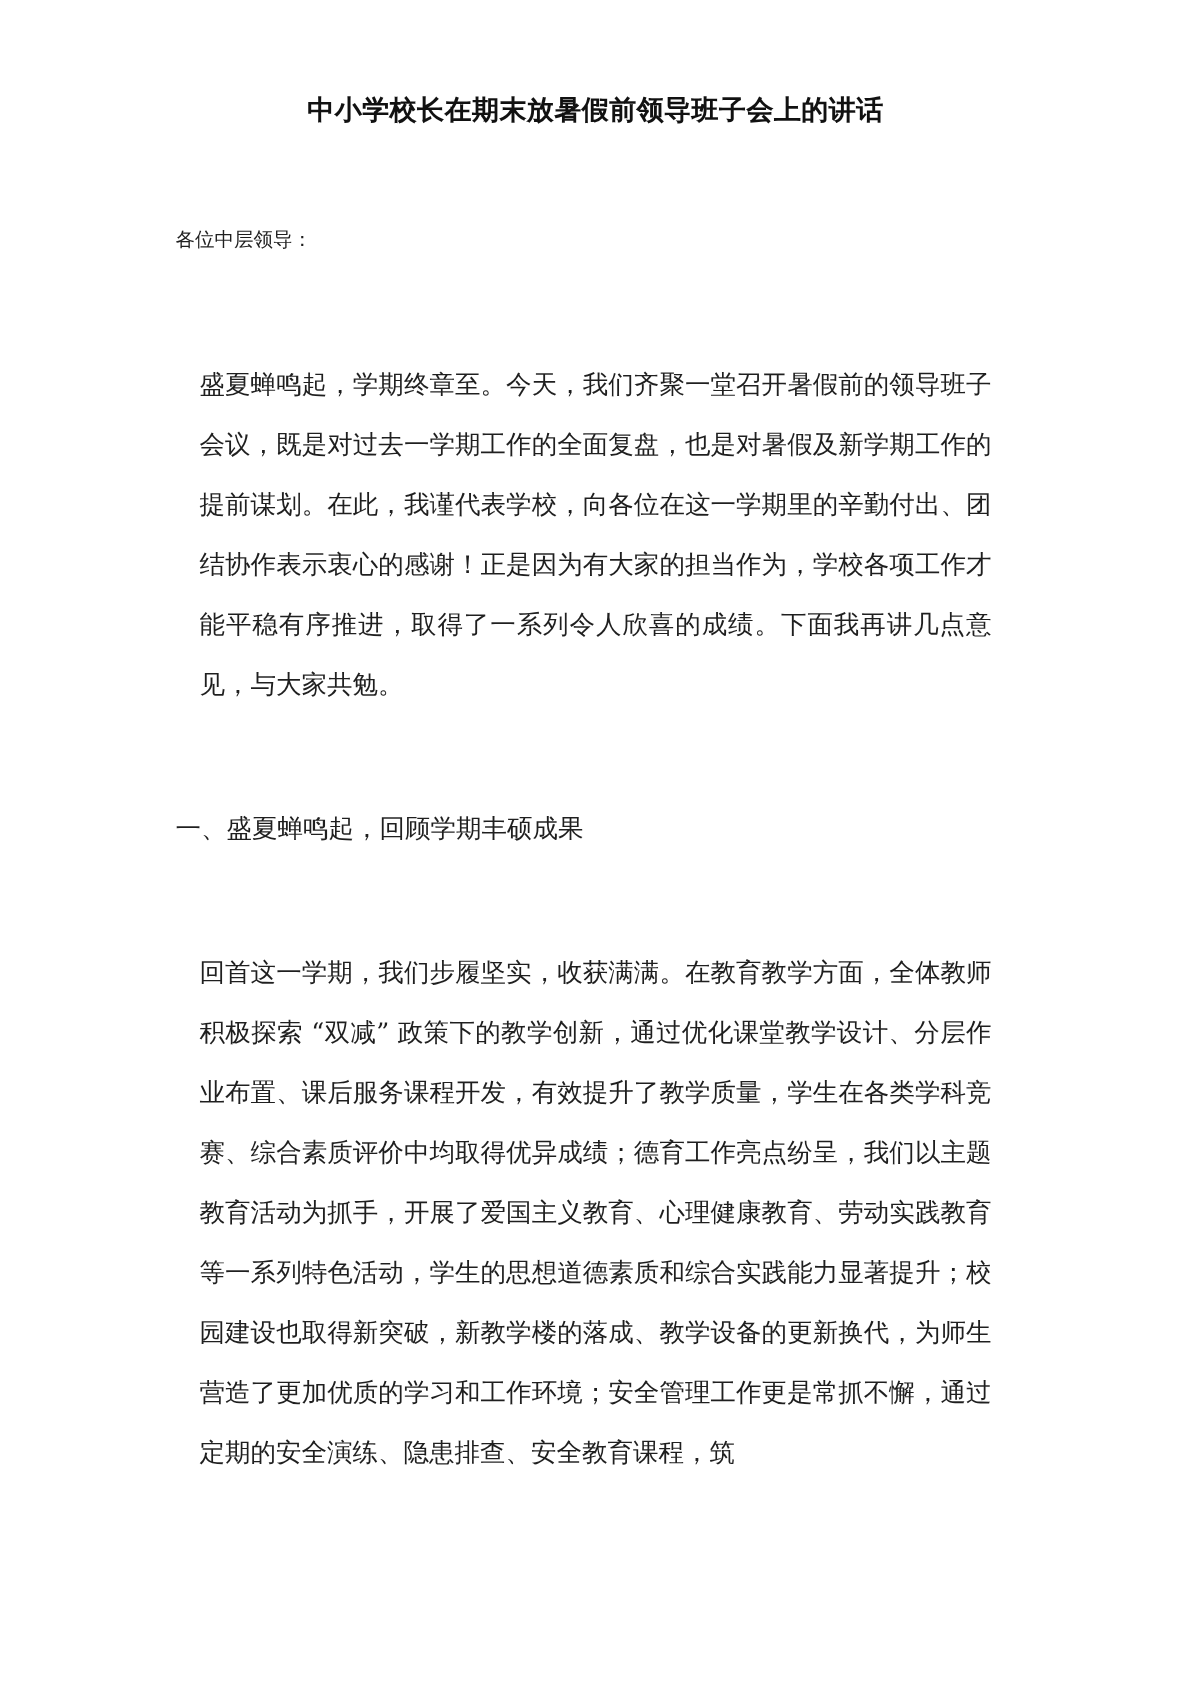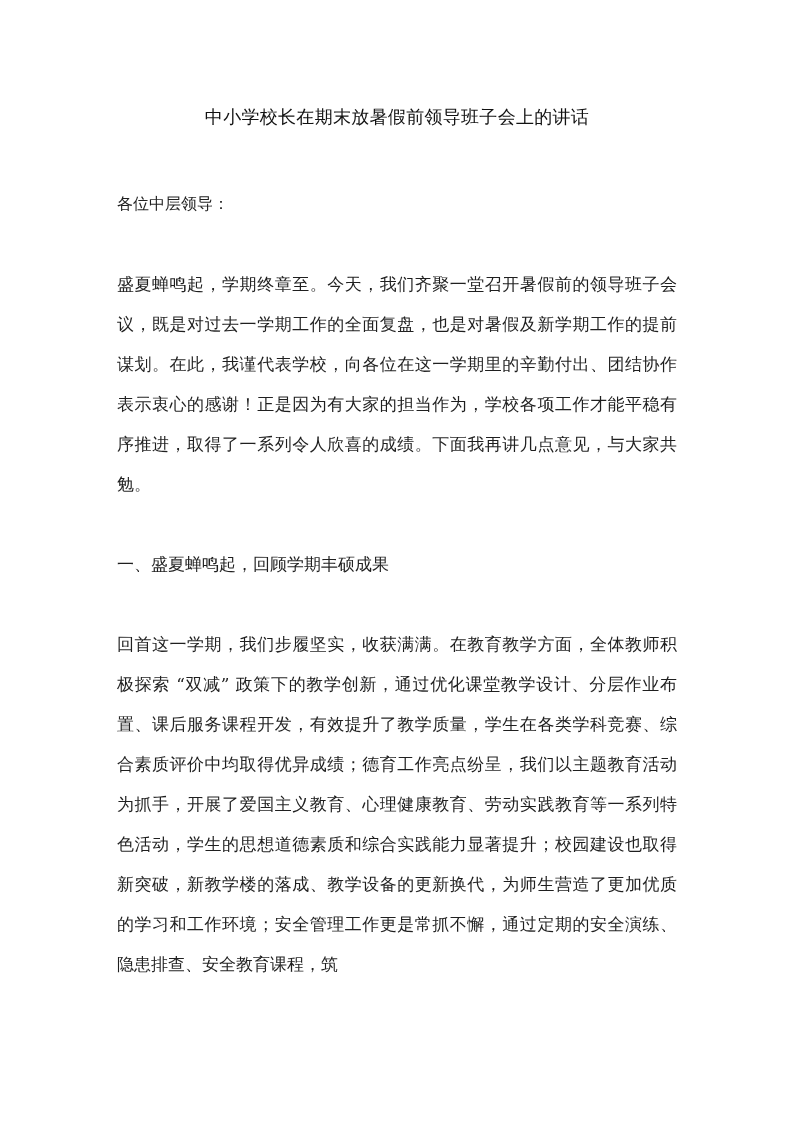--- a/index.html
+++ b/index.html
@@ -27,41 +27,41 @@
 
   .content {
     position: absolute;
     left: 117px;
     top: 0;
     width: 560px;
   }
 
   .doc-title {
     font-size: 18px;
-    font-weight: normal;
+    font-weight: bold;
     text-align: center;
     line-height: 28px;
     margin: 0;
-    padding-top: 103px;
+    padding-top: 60px;
     letter-spacing: 0.3px;
     color: #111111;
   }
 
   .salutation {
-    font-size: 16px;
+    font-size: 13px;
     line-height: 40px;
     margin: 0;
     padding-top: 53px;
     color: #1f1f1f;
   }
 
   .para {
     font-size: 17px;
     line-height: 40px;
-    margin: 0;
+    margin: 16px;
     text-align: justify;
     text-justify: inter-ideograph;
     color: #1f1f1f;
   }
 
   .para-gap-1 { padding-top: 40px; }
   .para-gap-2 { padding-top: 40px; }
 
   .section-heading {
     font-size: 17px;

